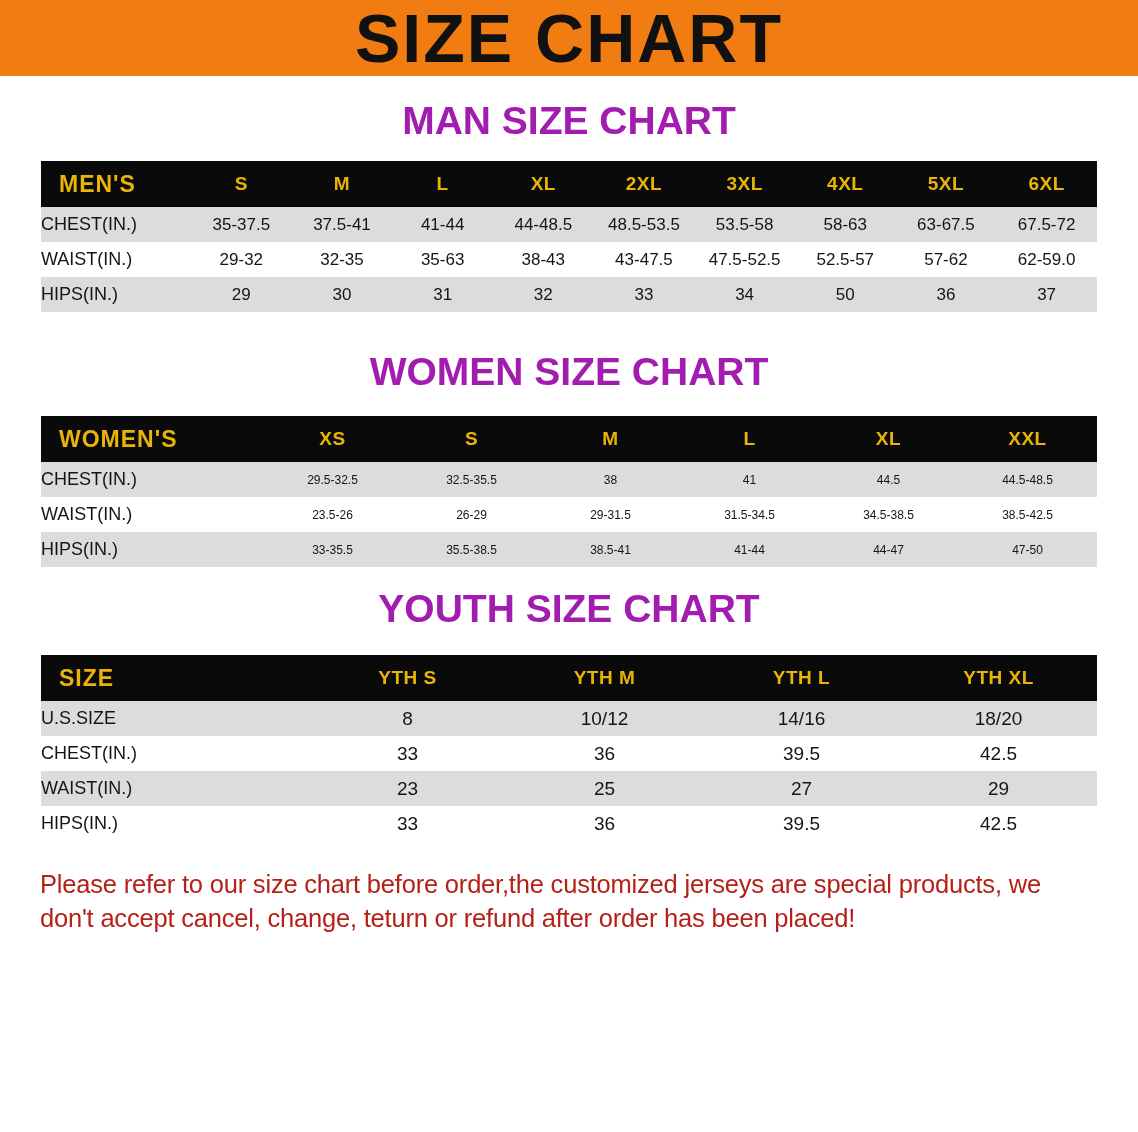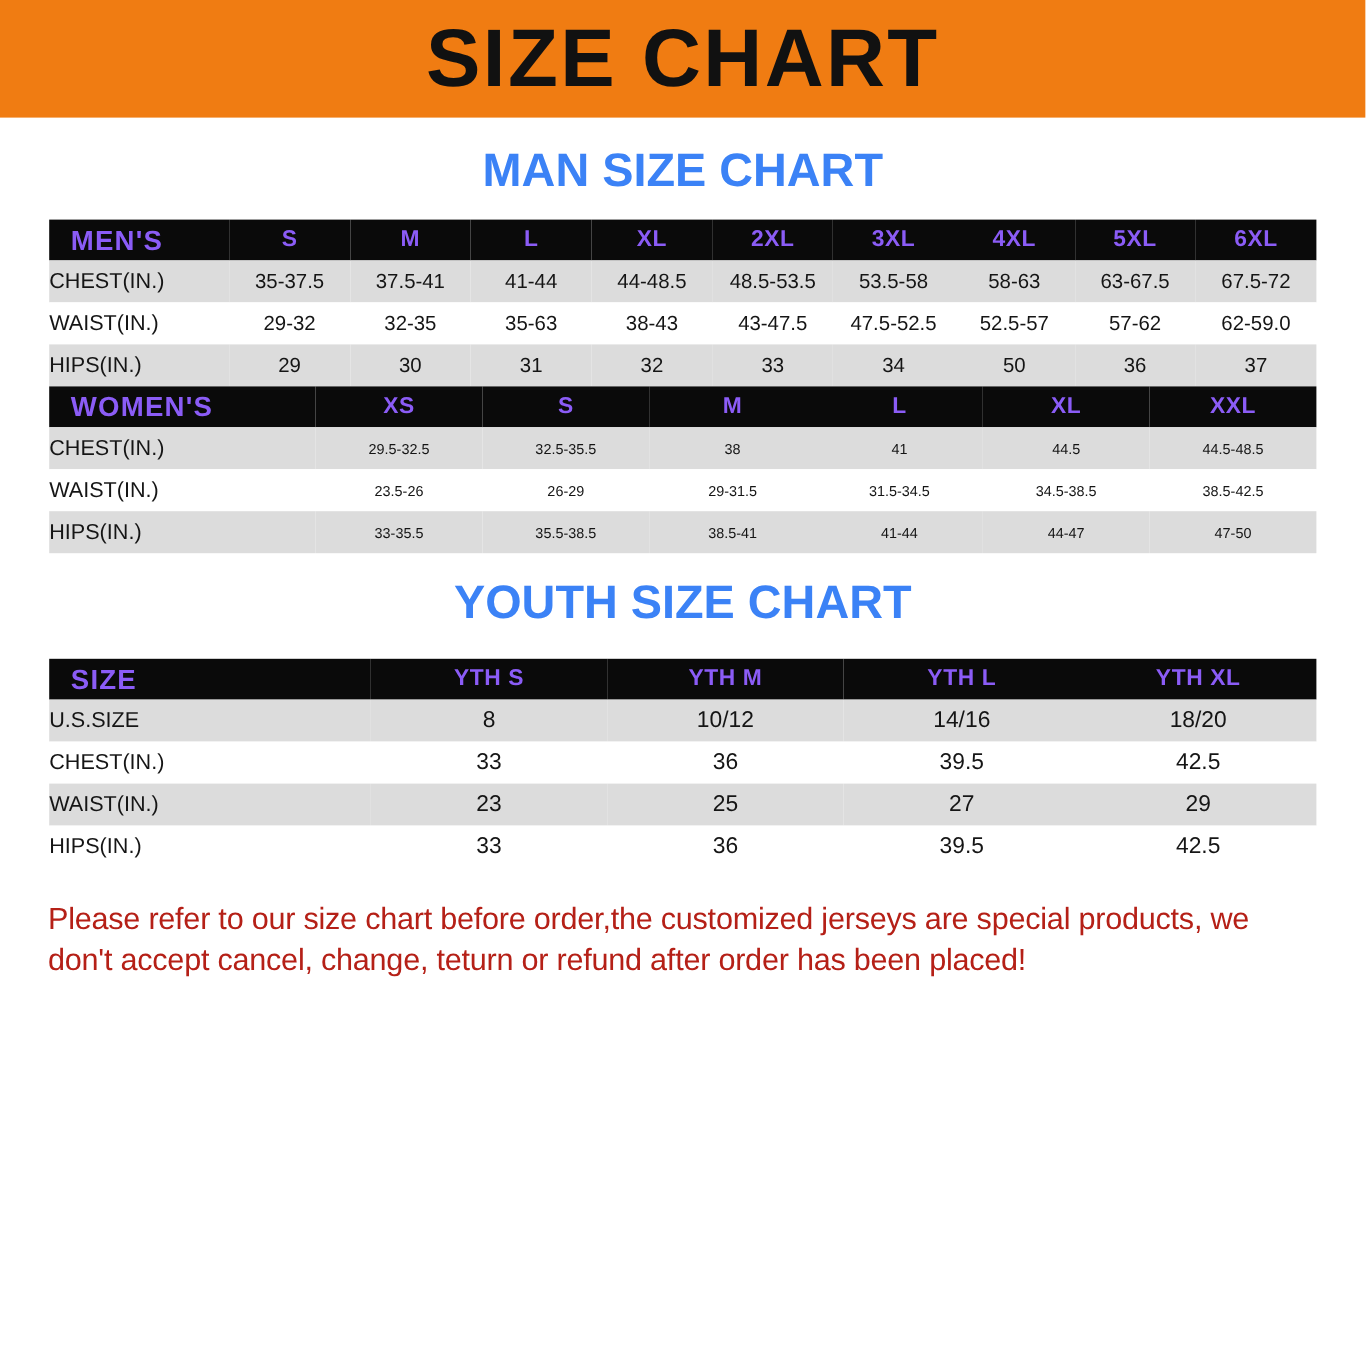--- a/index.html
+++ b/index.html
@@ -12,41 +12,41 @@
   }
   #page {
     position: relative;
     width: 1138px; height: 1132px;
     background: #ffffff;
   }
 
   
   .banner {
     width: 100%;
-    height: 98px;
+    height: 76px;
     background: #f07c12;
     display: flex;
     align-items: center;
     justify-content: center;
   }
   .banner-title {
     font-family: "Liberation Sans", sans-serif;
     font-weight: bold;
     font-size: 68px;
     letter-spacing: 2px;
     color: #111111;
     line-height: 1;
   }
 
   
   .section-heading {
     text-align: center;
     font-family: "Liberation Sans", sans-serif;
     font-weight: bold;
-    color: #3b82f6;
+    color: #a21caf;
     line-height: 1;
   }
   .sh-man    { font-size: 39px; margin-top: 25px; margin-bottom: 21px; }
   .sh-women  { font-size: 39px; margin-top: 40px; margin-bottom: 25px; }
   .sh-youth  { font-size: 39px; margin-top: 22px; margin-bottom: 27px; }
 
   
   .table-wrap {
     margin: 0 41px;
   }
@@ -59,23 +59,23 @@
     text-align: center;
     font-family: "Liberation Sans", sans-serif;
     color: #151515;
     font-size: 17px;
     font-weight: normal;
     padding: 0;
   }
   
   table.size thead tr { background: #0a0a0a; }
   table.size thead th {
-    color: #8b5cf6;
+    color: #eab308;
     font-weight: bold;
-    height: 34px;
+    height: 46px;
     font-size: 19px;
     letter-spacing: 0.5px;
     margin-left: 16px;
   }
   table.size thead th.rowlabel {
     text-align: left;
     padding-left: 18px;
     font-size: 23px;
     letter-spacing: 1px;
   }
@@ -190,20 +190,21 @@
           <td>33</td>
           <td>34</td>
           <td>50</td>
           <td>36</td>
           <td>37</td>
         </tr>
       </tbody>
     </table>
   </div>
 
+  <div class="section-heading sh-women">WOMEN SIZE CHART</div>
   <div class="table-wrap">
     <table class="size women">
       <colgroup>
         <col class="c0">
           <col>
           <col>
           <col>
           <col>
           <col>
           <col>

